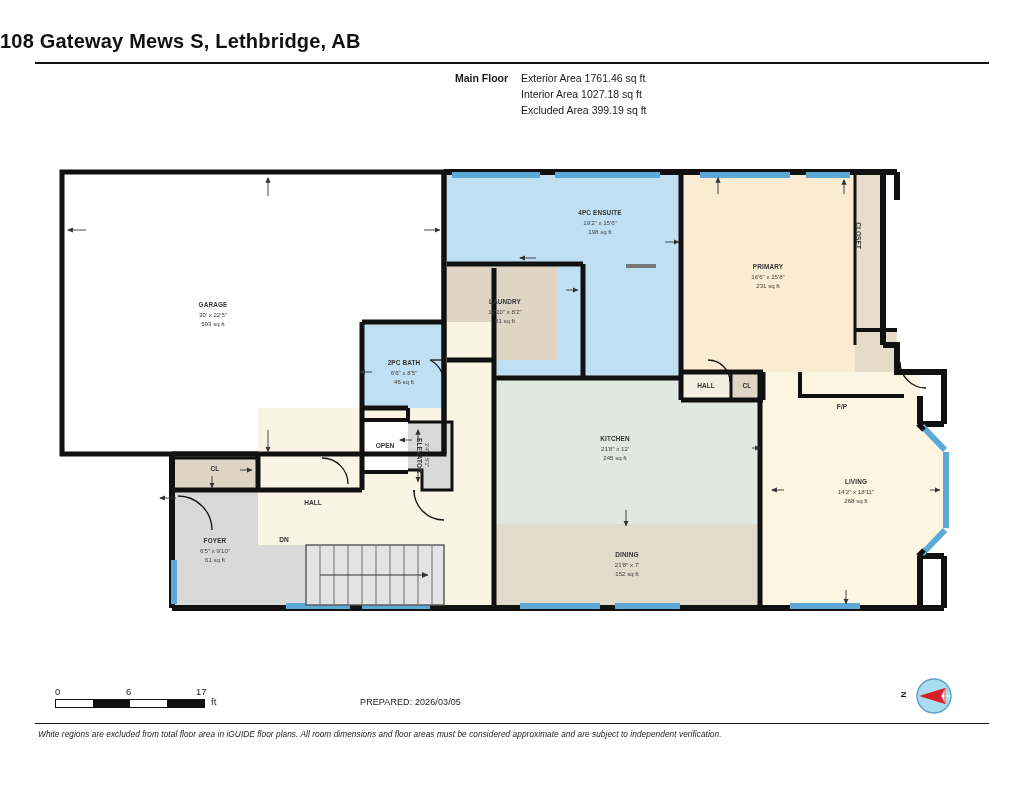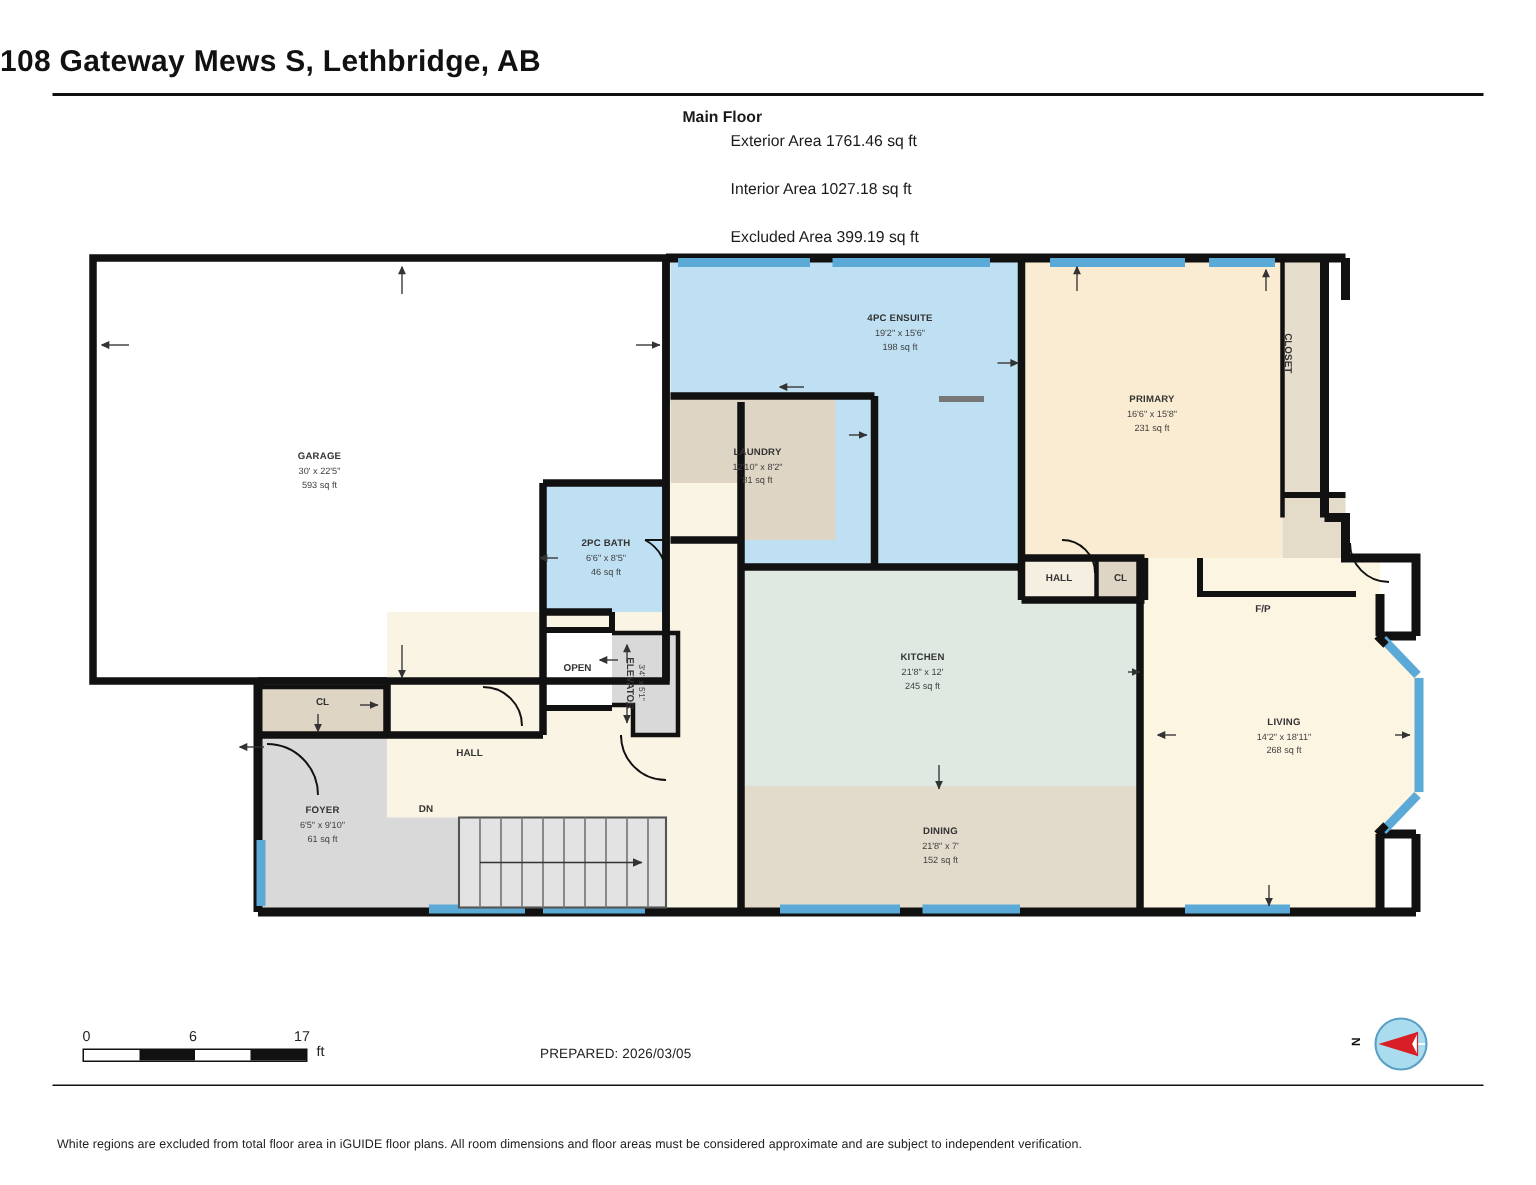--- a/index.html
+++ b/index.html
@@ -15,23 +15,23 @@
     position:absolute;left:0;top:30px;width:1024px;
     font-size:20px;font-weight:bold;letter-spacing:.2px;color:#111;
   }
   .rule-top{
     position:absolute;left:35px;top:62px;width:954px;height:2px;background:#111;
   }
   .summary{
     position:absolute;left:455px;top:70px;width:400px;
     font-size:10.5px;line-height:16px;color:#1a1a1a;
   }
-  .summary .row{display:flex;flex-direction:column;}
+  .summary .row{display:flex;}
   .summary .lab{font-weight:bold;width:66px;flex:none;}
-  .summary .val{padding-left:0px;margin-left:32px;}
+  .summary .val{padding-left:0px;}
   .summary .row.indent .lab{visibility:hidden;}
 
   
   .plan{position:absolute;left:0;top:0;width:1024px;height:790px;}
   .plan svg{display:block;}
 
   
   .rlabel{
     position:absolute;text-align:center;line-height:9.5px;
     font-size:6.4px;color:#3a3a3a;white-space:nowrap;
@@ -64,22 +64,22 @@
   .scale-bar i{flex:1;display:block;}
   .scale-bar i.on{background:#111;}
   .scale-ft{position:absolute;left:156px;top:10px;font-size:9.5px;color:#222;}
 
   .prepared{
     position:absolute;left:0;top:697px;width:821px;text-align:center;
     font-size:9px;color:#222;letter-spacing:.1px;
   }
   .rule-bot{position:absolute;left:35px;top:723px;width:954px;height:1.4px;background:#111;}
   .disclaimer{
-    position:absolute;left:38px;top:757px;width:900px;
-    font-size:8.3px;color:#222;letter-spacing:.05px;
+    position:absolute;left:38px;top:729px;width:900px;
+    font-size:8.3px;color:#222;letter-spacing:.05px;font-style:italic;
   }
 
   
   .compass{position:absolute;left:914px;top:676px;width:40px;height:40px;}
   .compass .n{
     position:absolute;left:-13px;top:14px;font-size:8px;font-weight:bold;color:#111;
     transform:rotate(-90deg);transform-origin:center center;
   }
 </style>
 </head>

